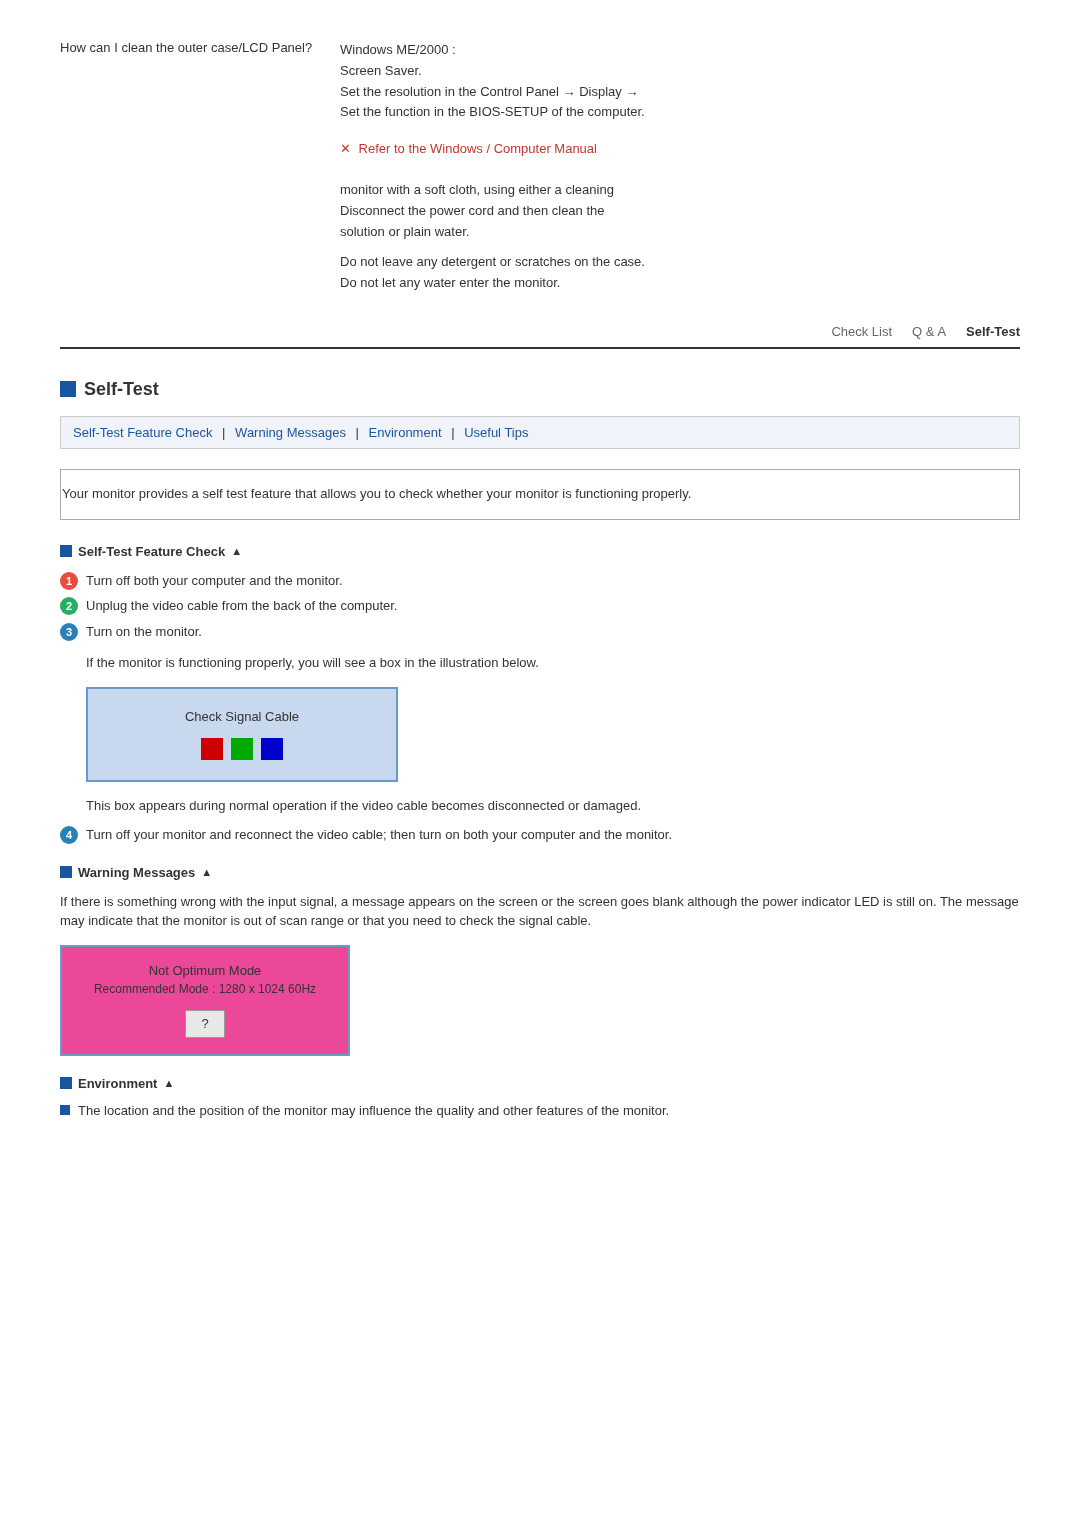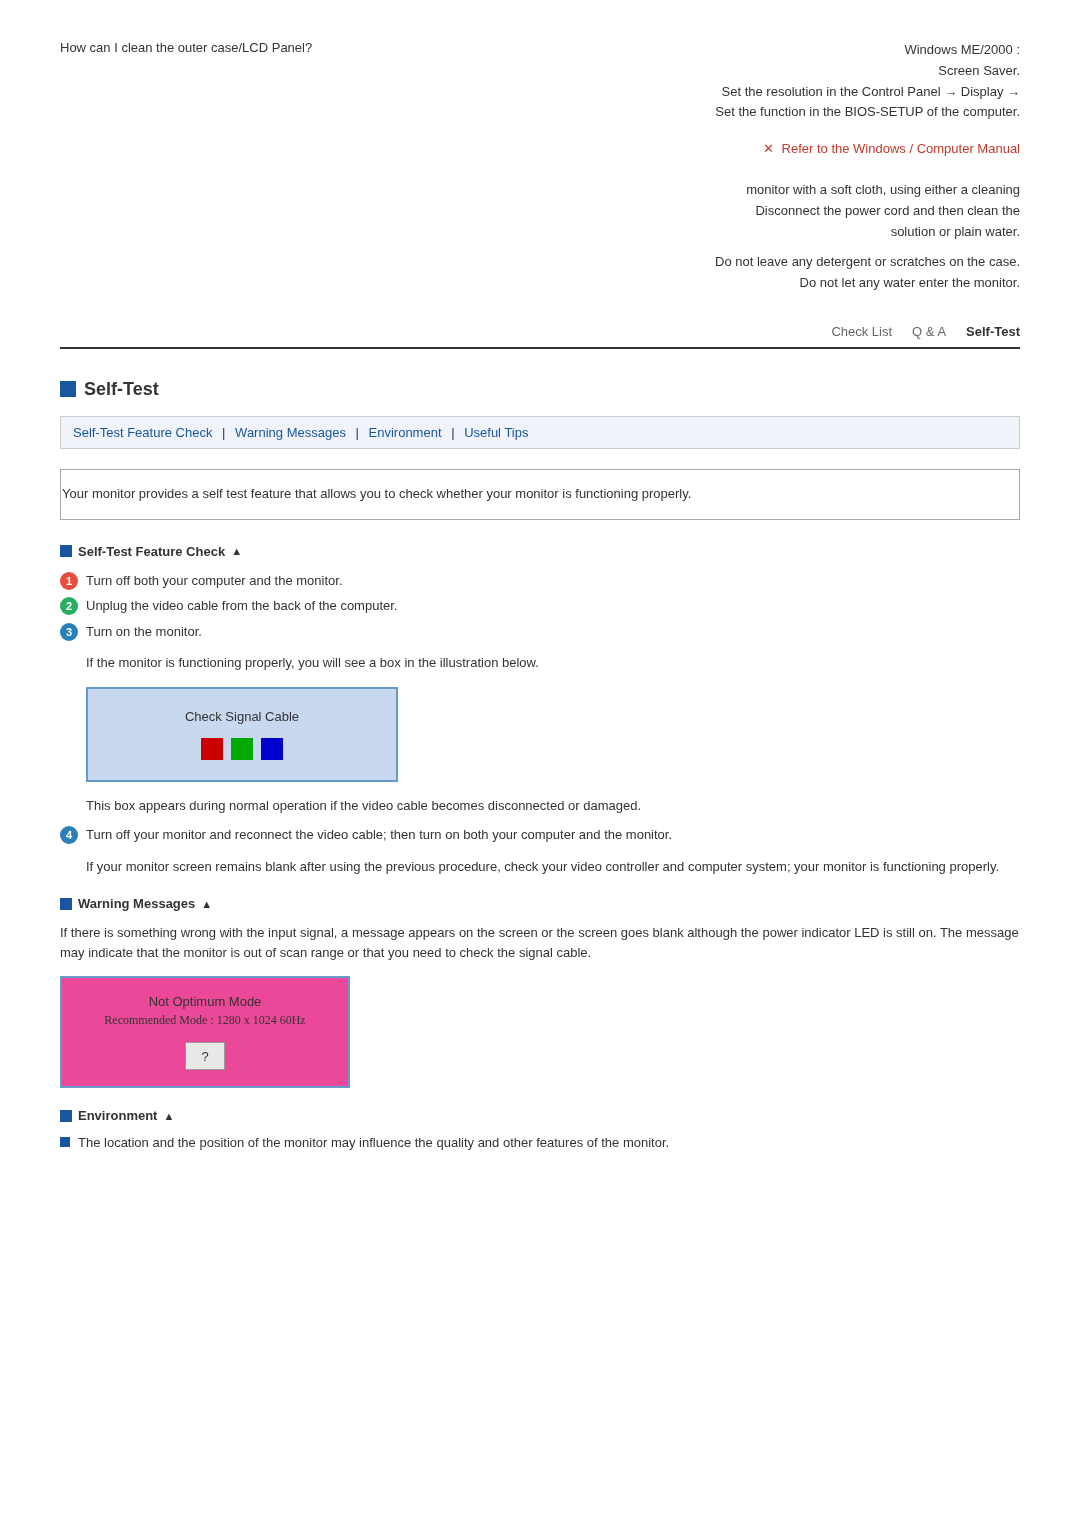--- a/index.html
+++ b/index.html
@@ -28,21 +28,20 @@
       padding-right: 20px;
       color: #333;
       font-size: 13px;
     }
 
     .top-right {
       flex: 1;
       font-size: 13px;
       color: #333;
       line-height: 1.6;
-      text-align: right;
     }
 
     .windows-block {
       margin-bottom: 16px;
     }
 
     .refer-line {
       color: #c0392b;
       margin-bottom: 20px;
       font-size: 13px;
@@ -263,21 +262,20 @@
     .warning-box-title {
       font-size: 13px;
       color: #333;
       margin-bottom: 4px;
     }
 
     .warning-box-subtitle {
       font-size: 12px;
       color: #333;
       margin-bottom: 14px;
-      font-family: Liberation Serif, serif;
     }
 
     .question-box {
       width: 40px;
       height: 28px;
       border: 1px solid #999;
       background: #e8e8e8;
       display: flex;
       align-items: center;
       justify-content: center;
@@ -395,21 +393,20 @@
 
   <div class="indent-text">This box appears during normal operation if the video cable becomes disconnected or damaged.</div>
 
   <ul class="numbered-list">
     <li class="numbered-item">
       <div class="circle-num n4">4</div>
       <span class="item-text">Turn off your monitor and reconnect the video cable; then turn on both your computer and the monitor.</span>
     </li>
   </ul>
 
-  <div class="indent-text">If your monitor screen remains blank after using the previous procedure, check your video controller and computer system; your monitor is functioning properly.</div>
 
   <div class="subsection-header" style="margin-top: 20px;">
     <div class="subsection-icon"></div>
     <span class="subsection-title">Warning Messages</span>
     <span class="triangle-icon">▲</span>
   </div>
 
   <div class="indent-text" style="margin-left: 0;">If there is something wrong with the input signal, a message appears on the screen or the screen goes blank although the power indicator LED is still on. The message may indicate that the monitor is out of scan range or that you need to check the signal cable.</div>
 
   <div class="warning-box">

